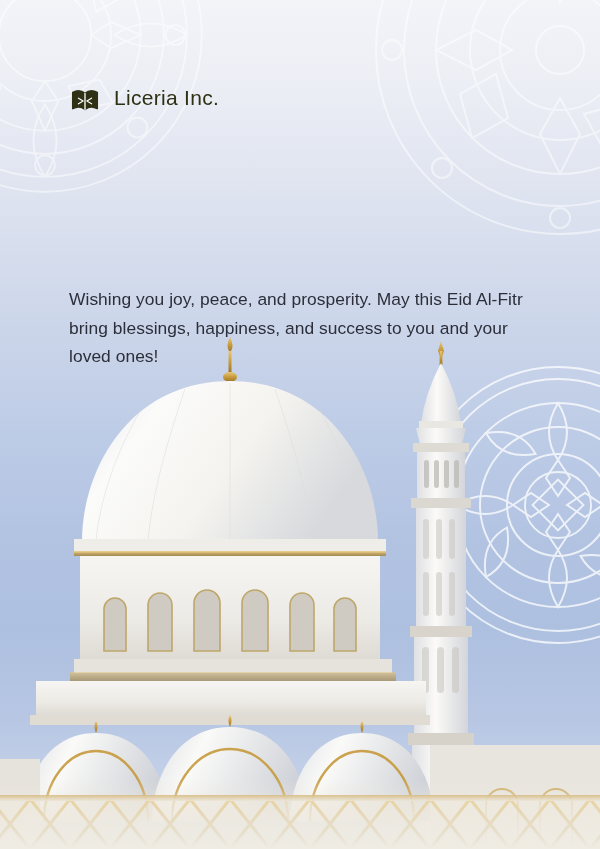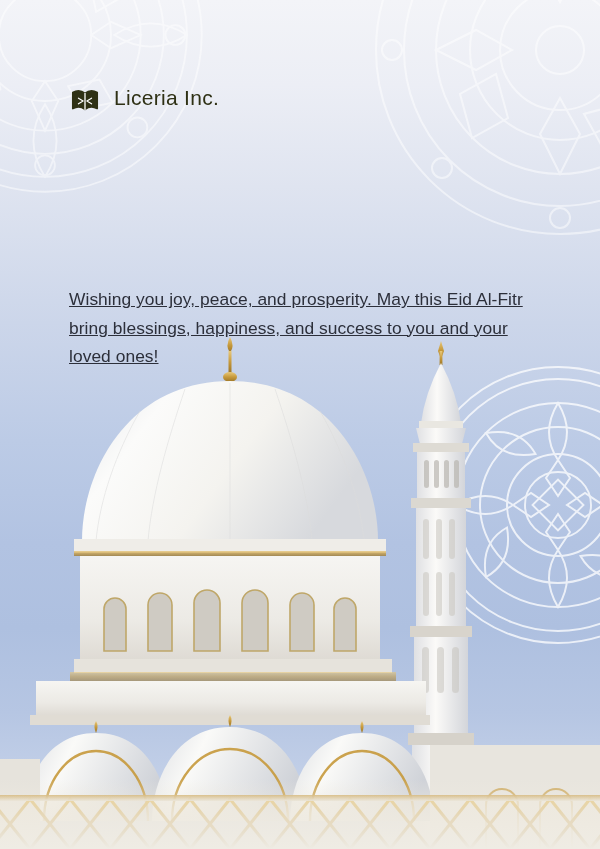--- a/index.html
+++ b/index.html
@@ -79,21 +79,20 @@
   
   .message {
     position: absolute;
     top: 268px;
     left: 69px;
     width: 480px;
     font-size: 17.4px;
     line-height: 1.62;
     color: #2c2f3a;
     letter-spacing: 0.05px;
-    text-decoration: underline;
   }
 
   
   .mosque {
     position: absolute;
     left: 0;
     bottom: 0;
     width: 600px;
     height: 520px;
   }

